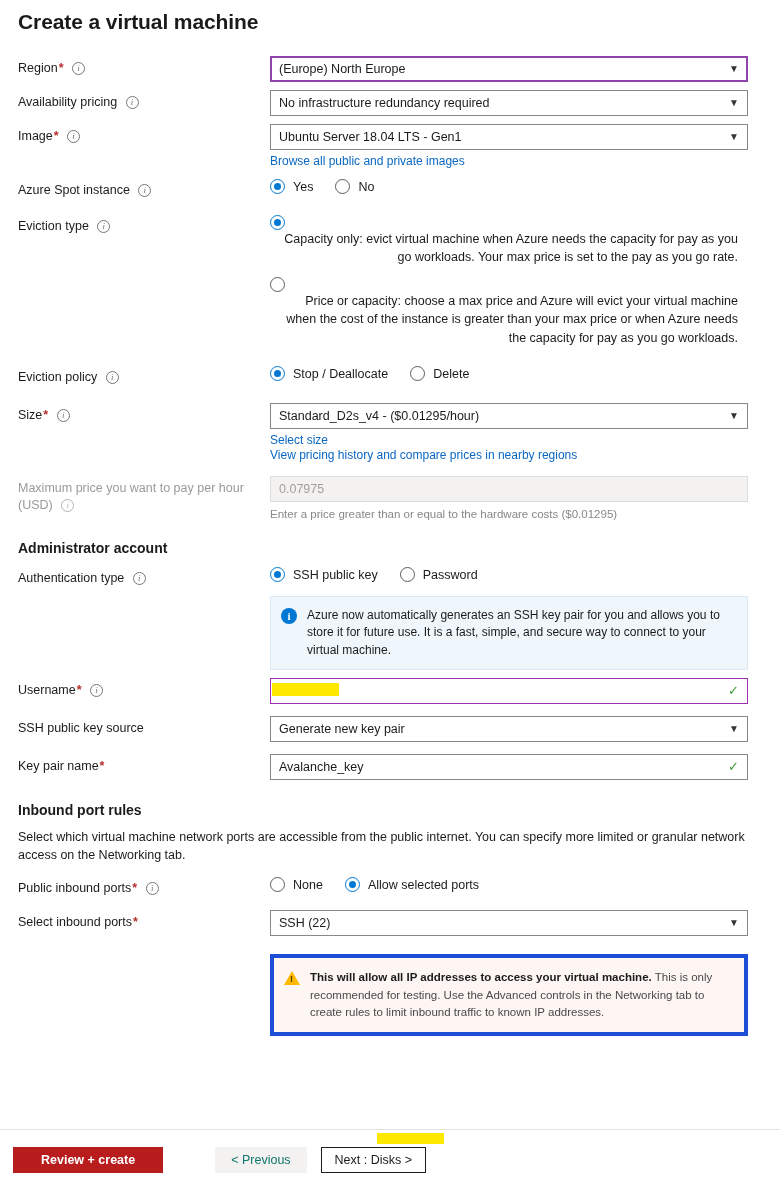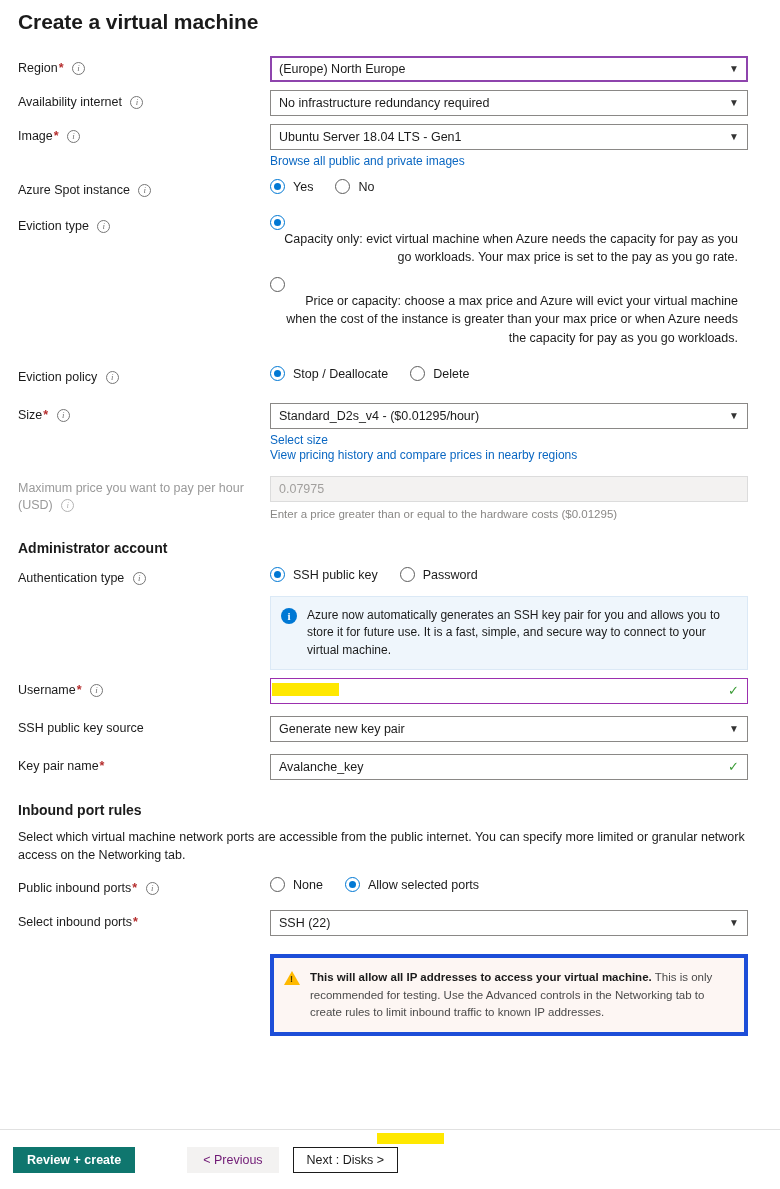--- a/index.html
+++ b/index.html
@@ -261,34 +261,34 @@
     border-top: 1px solid #e1e1e1;
     height: 60px;
     background: #fff;
   }
   .footer-inner {
     display: flex;
     align-items: center;
     padding: 17px 0 0 13px;
   }
   .btn-primary {
-    background: #0f766e;
+    background: #b91c1c;
     color: #fff;
     border: none;
     font-size: 12.5px;
     font-weight: bold;
-    padding: 0 14px;
+    padding: 0 28px;
     height: 26px;
     line-height: 26px;
     cursor: pointer;
     font-family: "Liberation Sans", sans-serif;
   }
   .btn-disabled {
     background: #f3f2f1;
-    color: #701a75;
+    color: #0f766e;
     border: none;
     font-size: 12.5px;
     padding: 0 16px;
     height: 26px;
     line-height: 26px;
     margin-left: 52px;
     cursor: default;
     font-family: "Liberation Sans", sans-serif;
   }
   .btn-next {
@@ -323,21 +323,21 @@
       <div class="field">
         <div class="azselect focus">
           <span>(Europe) North Europe</span>
           <span class="chev">▼</span>
         </div>
       </div>
     </div>
 
     <div class="row">
       <div class="label">
-        <span>Availability internet</span>
+        <span>Availability pricing</span>
         <span class="info-icon">i</span>
       </div>
       <div class="field">
         <div class="azselect">
           <span>No infrastructure redundancy required</span>
           <span class="chev">▼</span>
         </div>
       </div>
     </div>
 

